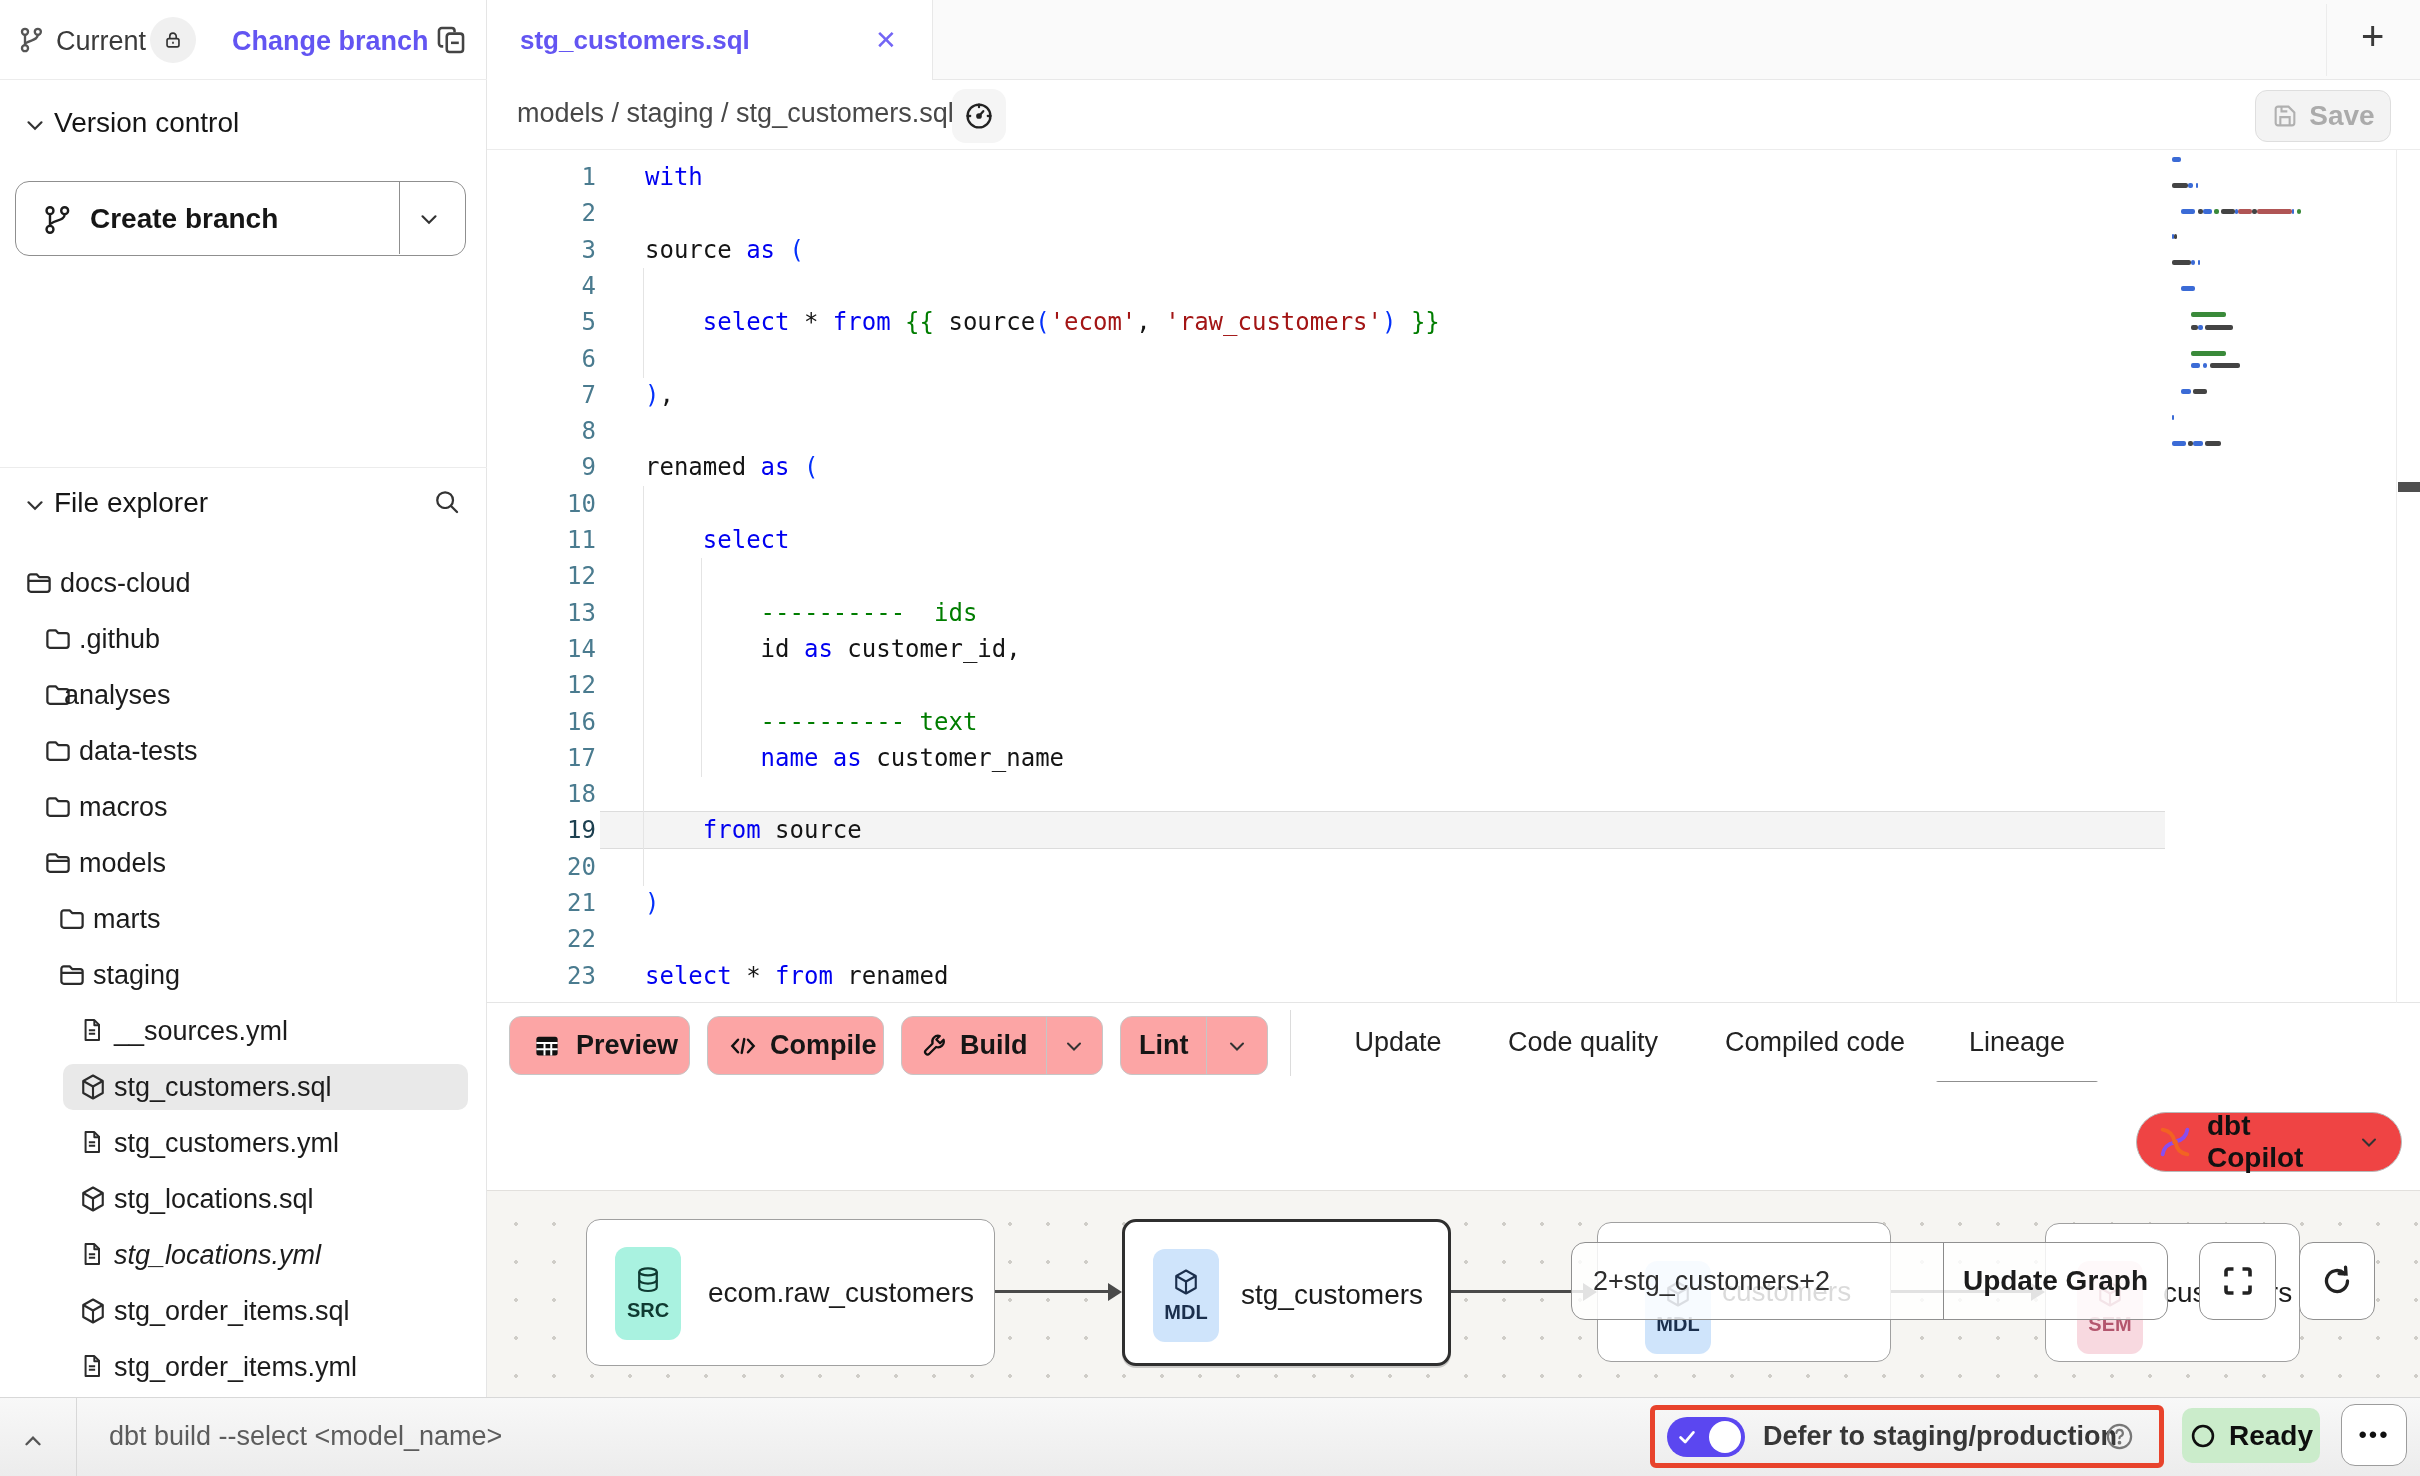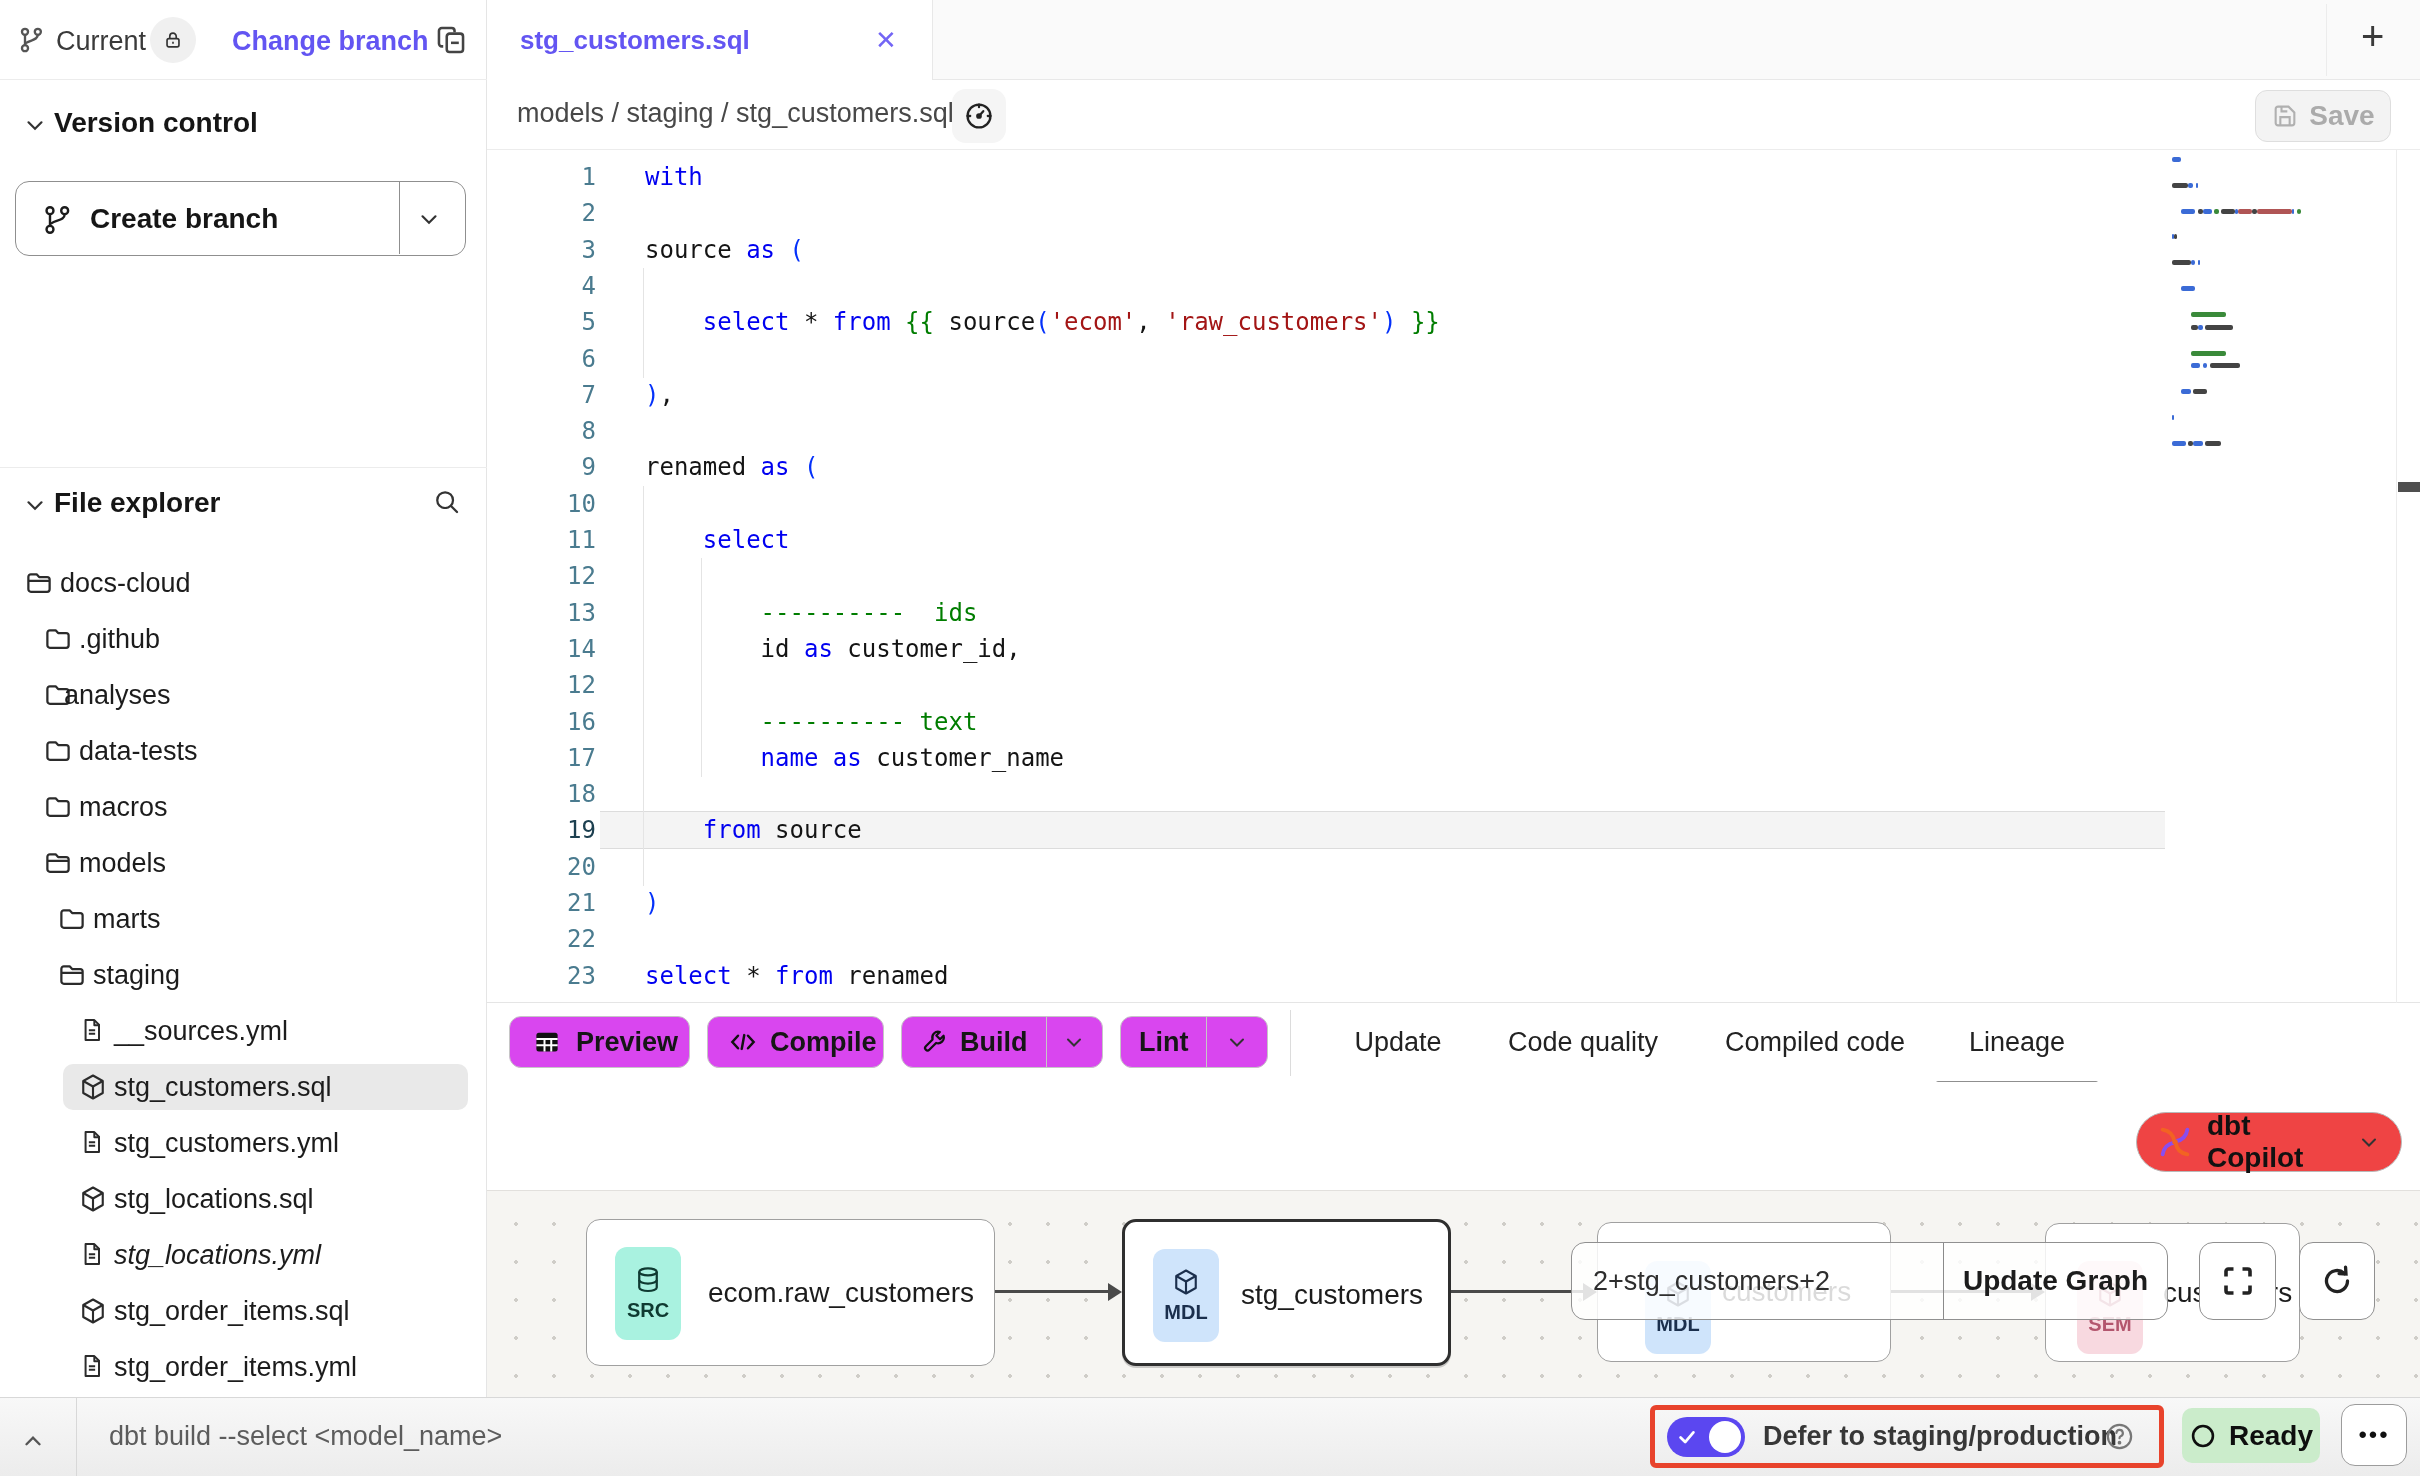--- a/index.html
+++ b/index.html
@@ -8,21 +8,21 @@
   #app { position:relative; width:2420px; height:1476px; overflow:hidden; background:#fff; }
   .abs { position:absolute; }
   svg { display:block; }
 
   
   #sidebar { left:0; top:0; width:487px; height:1397px; background:#fff; border-right:1px solid #e5e5e5; }
   #sb-header { left:0; top:0; width:487px; height:80px; border-bottom:1px solid #ececec; }
   .hdr-label { font-size:27px; color:#3a3a3a; }
   .link-purple { font-size:27px; font-weight:600; color:#6355f2; cursor:pointer; }
   .lock-badge { width:46px; height:46px; border-radius:50%; background:#f0f0f0; display:flex; align-items:center; justify-content:center; }
-  .section-title { font-size:28px; font-weight:700; color:#161616; }
+  .section-title { font-size:28px; font-weight:400; color:#161616; }
   #create-branch { left:15px; top:181px; width:451px; height:75px; border:1.5px solid #8f8f8f; border-radius:14px; background:#fff; }
   #fe-section-border { left:0; top:467px; width:487px; height:1px; background:#ececec; }
   .tree-row { position:absolute; left:0; width:487px; height:56px; display:flex; align-items:center; cursor:pointer; }
   .tree-label { font-size:27px; color:#1c1c1c; white-space:nowrap; }
   .tree-sel { position:absolute; left:63px; width:405px; height:46px; border-radius:10px; background:#e9e9e9; }
 
   
   #tabbar-rest { left:933px; top:0; width:1487px; height:80px; background:#fafafa; border-bottom:1px solid #e8e8e8; }
   #active-tab { left:487px; top:0; width:446px; height:80px; background:#fff; border-right:1px solid #e8e8e8; }
   .tab-title { font-size:26px; font-weight:600; color:#6355f2; }
@@ -36,21 +36,21 @@
   .gutter-num { position:absolute; width:100px; text-align:right; font-family:"DejaVu Sans Mono", monospace; font-size:24px; color:#4a7b8f; line-height:36px; }
   .code-line { position:absolute; left:158px; font-family:"DejaVu Sans Mono", monospace; font-size:24px; line-height:36px; white-space:pre; }
   .indent-guide { position:absolute; width:1px; background:#e4e4e4; }
   #active-band { position:absolute; left:113px; width:1565px; height:38px; background:#f4f4f4; border-top:1px solid #dcdcdc; border-bottom:1px solid #dcdcdc; }
   #editor-scroll-divider { left:2396px; top:150px; width:1px; height:853px; background:#ececec; }
   #scroll-marker { left:2398px; top:482px; width:22px; height:10px; background:#4f4f4f; }
   .mm-bar { position:absolute; height:5px; border-radius:2px; }
 
   
   #toolbar-row { left:487px; top:1003px; width:1933px; height:79px; background:#fff; }
-  .tool-btn { position:absolute; top:13px; height:52px; background:#d946ef; border:1.5px solid #c6c6c6; border-radius:12px; display:flex; align-items:center; cursor:pointer; }
+  .tool-btn { position:absolute; top:13px; height:59px; background:#fca5a5; border:1.5px solid #c6c6c6; border-radius:12px; display:flex; align-items:center; cursor:pointer; }
   .tool-label { font-size:27px; font-weight:600; color:#161616; }
   .split-div { width:1px; align-self:stretch; background:#c6c6c6; }
   .ptab { position:absolute; top:0; height:79px; display:flex; align-items:center; font-size:27px; color:#222; transform:translateX(-50%); cursor:pointer; }
   #tab-underline { left:1936px; top:1081px; width:162px; height:6px; background:#8f8f8f; border-radius:2px; }
   #toolbar-divider { left:1290px; top:1010px; width:1px; height:66px; background:#dcdcdc; }
 
   
   #copilot-row { left:487px; top:1082px; width:1933px; height:108px; background:#fff; }
   #copilot-btn { left:2136px; top:1112px; width:266px; height:60px; background:#ef4444; border:1.5px solid #b9b9b9; border-radius:30px; display:flex; align-items:center; gap:14px; padding:0 20px; cursor:pointer; }
   #copilot-btn span { font-size:28px; font-weight:700; color:#111; }

